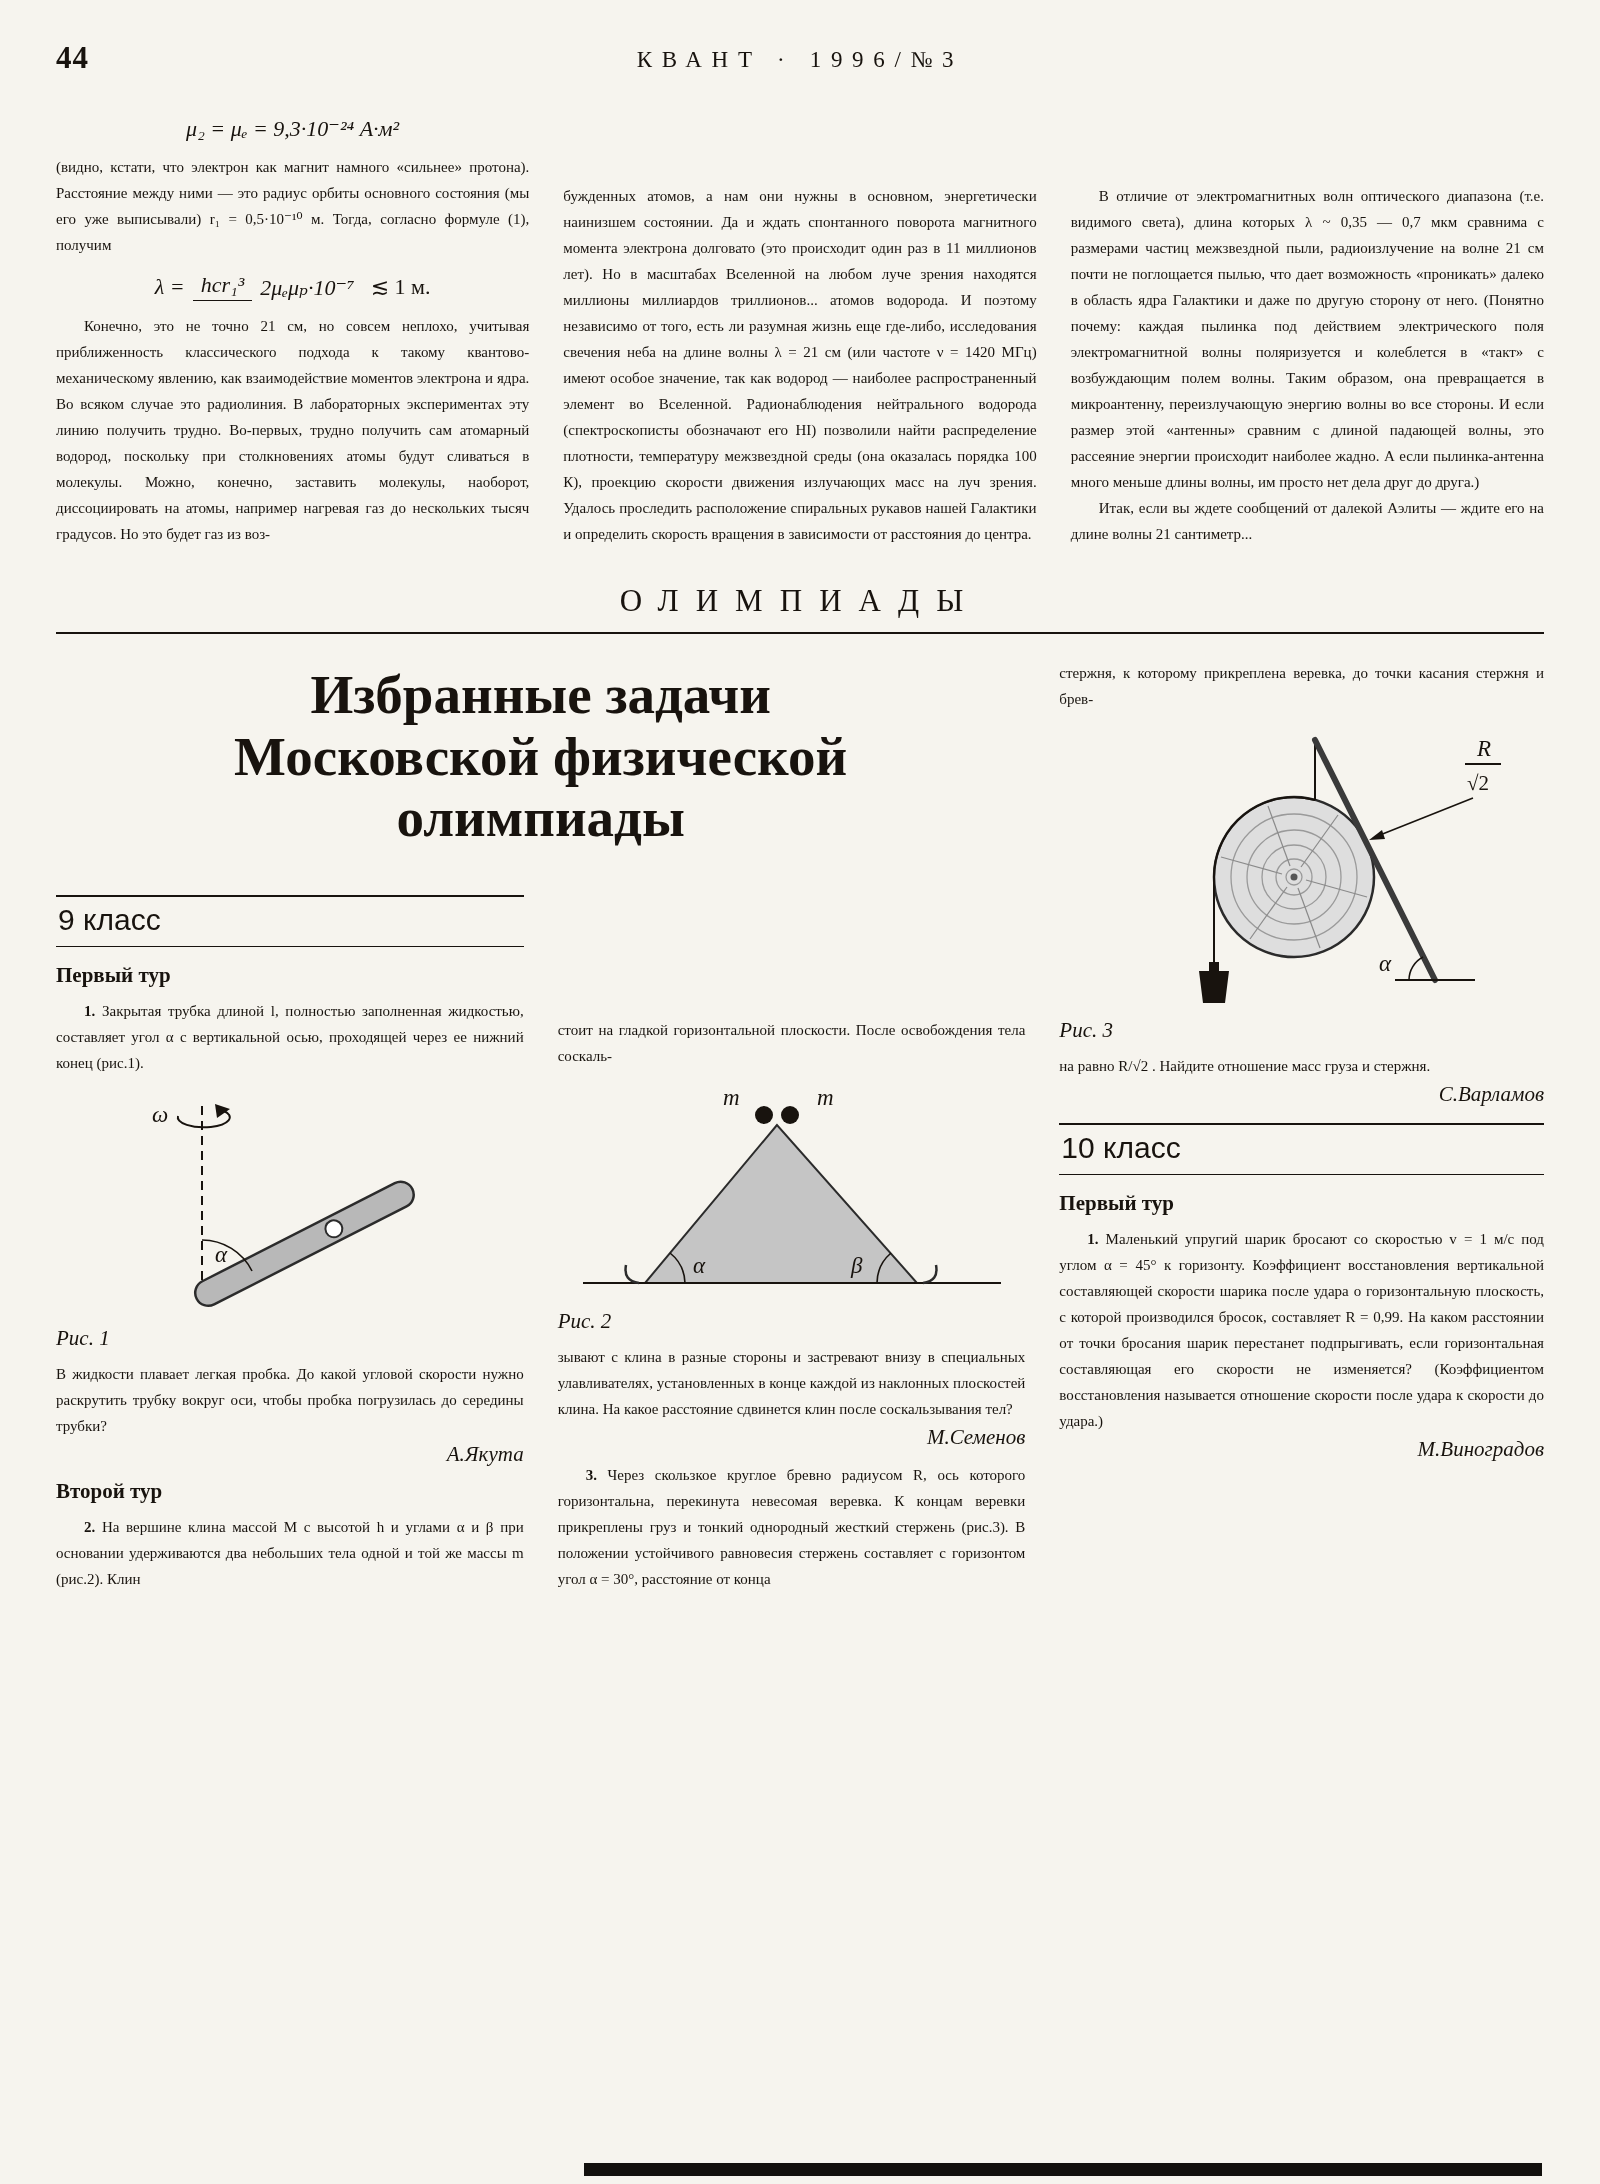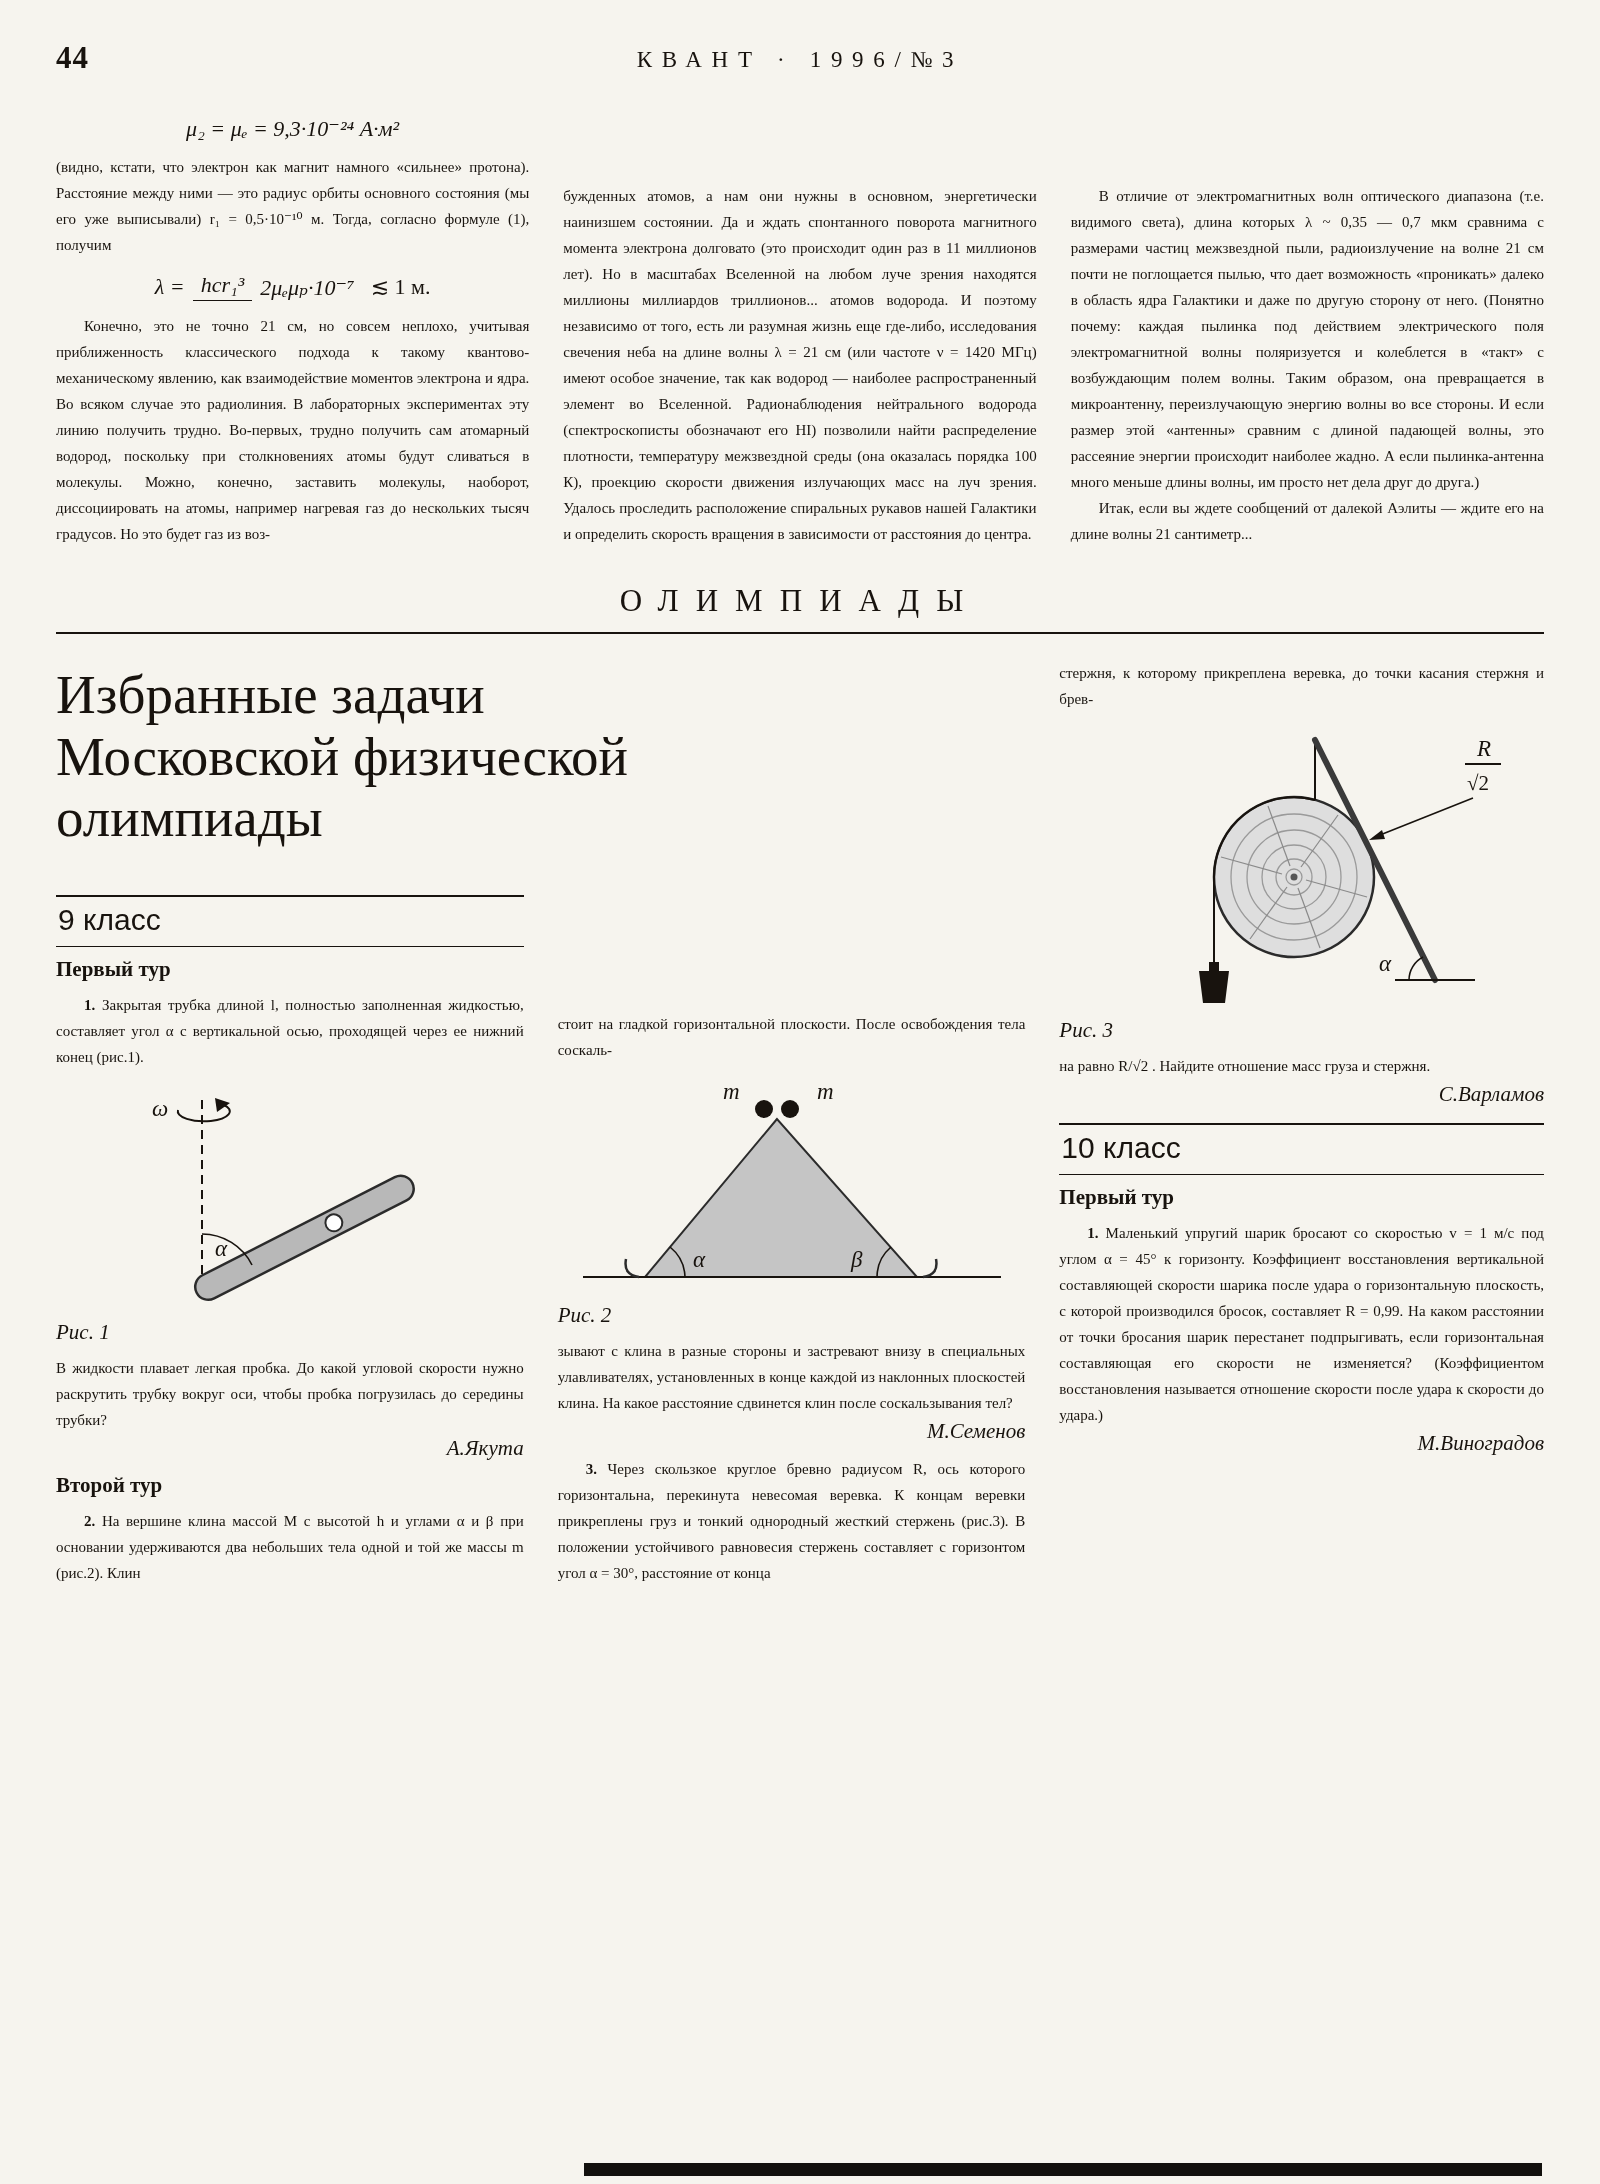--- a/index.html
+++ b/index.html
@@ -30,24 +30,24 @@
   .formula .var { font-style:italic; }
   .frac { display:inline-flex; align-items:center; }
   .frac .num { padding:0 8px 2px; border-bottom:1.6px solid #18130e; font-style:italic; }
   .frac .den { padding:2px 8px 0; font-style:italic; }
   
   .oly-head { margin-top:36px; text-align:center; font-size:31px; letter-spacing:0.55em;
               padding-bottom:13px; border-bottom:2px solid #18130e; }
   .oly-body { display:flex; gap:34px; margin-top:26px; }
   .oly-left { flex:2 1 0; min-width:0; }
   .oly-right{ flex:1 1 0; min-width:0; }
-  .oly-title{ text-align:left; font-size:55px; line-height:1.12; margin:4px 0 46px; font-weight:normal; }
+  .oly-title{ text-align:center; font-size:55px; line-height:1.12; margin:4px 0 46px; font-weight:bold; }
   .grade-head { font-family:"Liberation Sans","DejaVu Sans",sans-serif; font-size:30px;
                 padding:6px 2px 9px; border-top:2.5px solid #18130e; border-bottom:1.5px solid #18130e;
-                margin-bottom:10px; }
+                margin-bottom:16px; }
   .mt16 { margin-top:16px; }
   .tour { font-weight:bold; font-size:21px; margin:8px 0 10px; }
   .author { text-align:right; font-style:italic; font-size:21px; margin:3px 0 12px; }
   .figcap { font-style:italic; font-size:21px; margin:4px 0 10px; }
   .fig { margin:14px 0 4px; }
   .fig1wrap { margin-left:56px; }
   .fig2wrap { text-align:center; }
   .fig3wrap { margin:10px 10px 2px 70px; }
   
   svg { display:block; }

